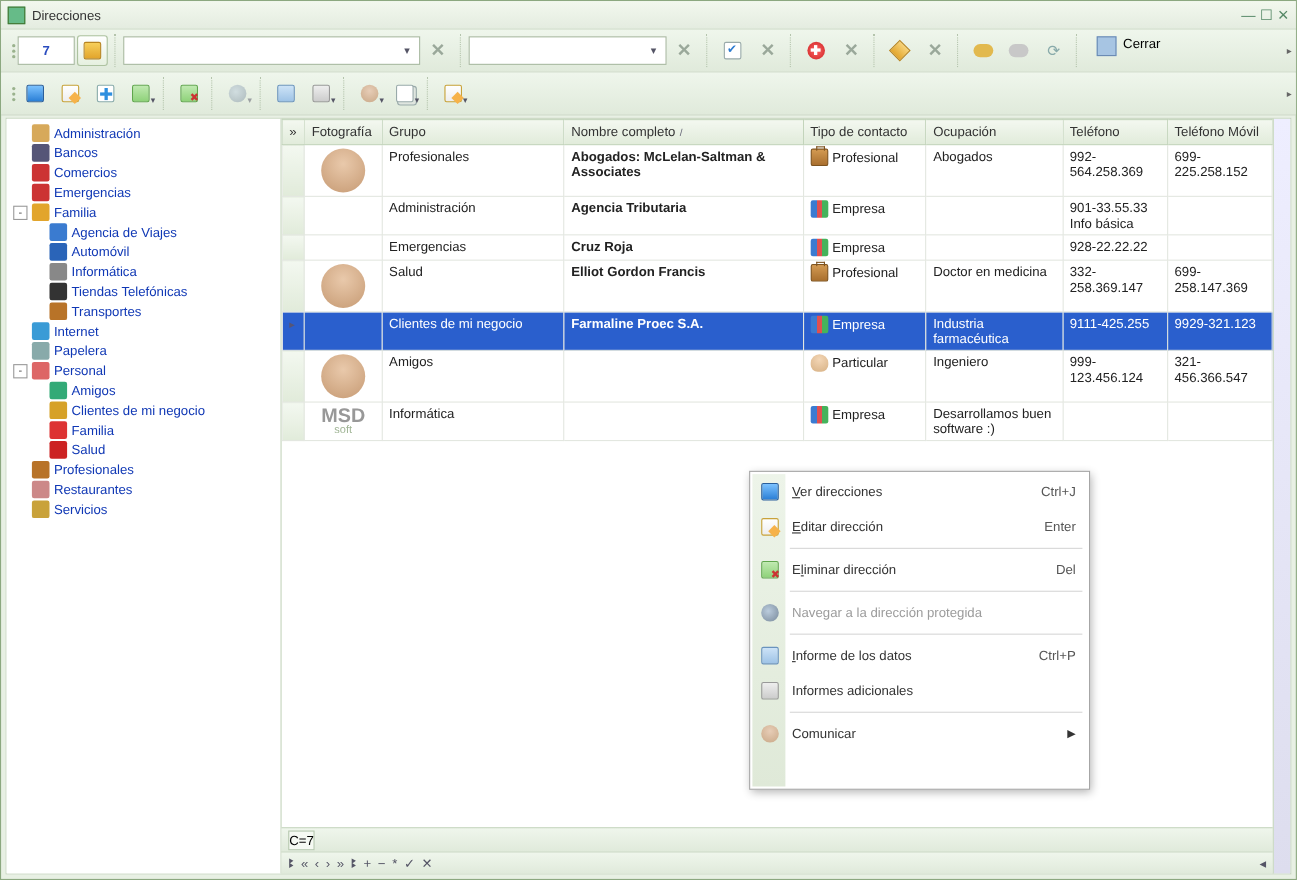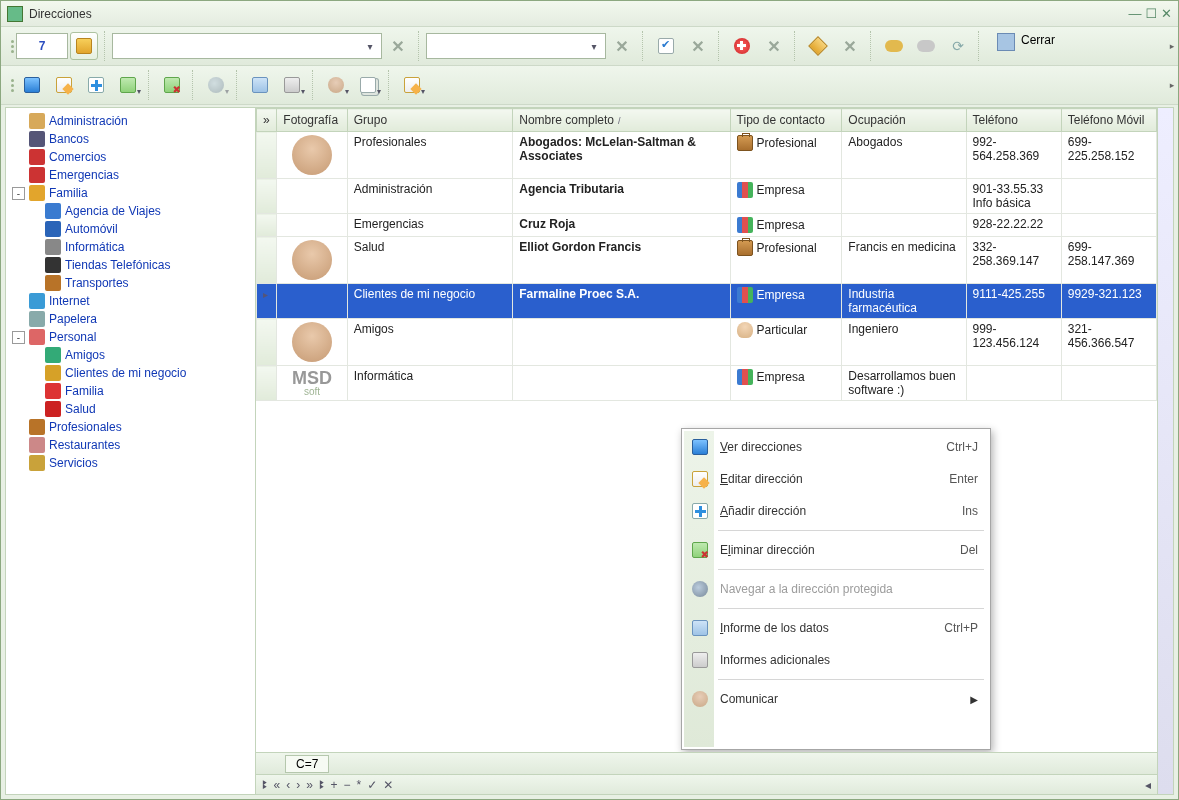--- a/index.html
+++ b/index.html
@@ -32,21 +32,21 @@
   .grid-wrap { flex:1; display:flex; flex-direction:column; min-width:0; }
   .grid { flex:1; overflow:auto; position:relative;}
   table.g { border-collapse:collapse; width:100%; }
   table.g th { background:linear-gradient(#f3f8f0,#e1ebda); border:1px solid #c3d4bb; padding:4px 6px; text-align:left; font-weight:normal; color:#333; height:22px; position:sticky; top:0;}
   table.g td { border:1px solid #e3e7e0; padding:3px 6px; vertical-align:top; color:#222; }
   tr.sel td { background:#2a5fcd; color:#fff; }
   .rowhead { width:12px; background:linear-gradient(#f3f8f0,#e1ebda); border:1px solid #c3d4bb;}
   .photo { width:40px; height:40px; border-radius:3px; display:block; margin:auto; }
   .tipo { display:flex; align-items:center; gap:4px;}
   .statusbar { height:22px; display:flex; align-items:center; padding:0 6px; border-top:1px solid #c3d4bb; background:linear-gradient(#eff6ec,#e0eadb);}
-  .status-box { border:1px solid #b5c7ad; padding:1px 10px; background:#f6faf3;margin-left:23px;}
+  .status-box { border:1px solid #b5c7ad; padding:1px 0; background:#f6faf3;}
   .navbar { height:20px; display:flex; align-items:center; padding:0 6px; gap:6px; background:linear-gradient(#eff6ec,#e0eadb); border-top:1px solid #c3d4bb; color:#556; font-size:11px;}
   .navbar span { cursor:pointer;}
 
   .context-menu { position:absolute; left:425px; top:320px; width:310px; background:#fff; border:1px solid #a6a6a6; box-shadow:2px 3px 8px rgba(0,0,0,.3); z-index:100; padding:2px;}
   .cm-iconcol { position:absolute; left:2px; top:2px; bottom:2px; width:30px; background:linear-gradient(#edf4e9,#dfe9d8);}
   .cm-item { display:flex; align-items:center; height:32px; padding-left:36px; padding-right:10px; cursor:pointer; position:relative;}
   .cm-item.disabled { color:#9c9c9c; cursor:default;}
   .cm-item .cmi { position:absolute; left:6px; width:20px; height:20px; display:flex; align-items:center; justify-content:center;}
   .cm-item .cml { flex:1; color:#333;}
   .cm-item.disabled .cml { color:#9c9c9c;}
@@ -437,21 +437,21 @@
                   <div class="photo face"></div>
                 </td>
                 <td>Salud</td>
                 <td><b>Elliot Gordon Francis</b></td>
                 <td>
                   <span class="tipo">
                     <span class="ic ic-briefcase"></span>
                     <span>Profesional</span>
                   </span>
                 </td>
-                <td>Francis en medicina</td>
+                <td>Doctor en medicina</td>
                 <td>332-258.369.147</td>
                 <td>699-258.147.369</td>
               </tr>
               <tr class="sel">
                 <td class="rowhead"><span class="grid-indicator">▸</span></td>
                 <td></td>
                 <td>Clientes de mi negocio</td>
                 <td><b>Farmaline Proec S.A.</b></td>
                 <td>
                   <span class="tipo">
@@ -508,27 +508,20 @@
               </span>
               <span class="cml"><span class="u">V</span>er direcciones</span>
               <span class="cms">Ctrl+J</span>
             </div>
             <div class="cm-item">
               <span class="cmi">
                 <span class="ic ic-edit"></span>
               </span>
               <span class="cml"><span class="u">E</span>ditar dirección</span>
               <span class="cms">Enter</span>
-            </div>
-            <div class="cm-item">
-              <span class="cmi">
-                <span class="ic ic-add"></span>
-              </span>
-              <span class="cml"><span class="u">A</span>ñadir dirección</span>
-              <span class="cms">Ins</span>
             </div>
             <div class="cm-sep"></div>
             <div class="cm-item">
               <span class="cmi">
                 <span class="ic ic-folderx"></span>
               </span>
               <span class="cml">E<span class="u">l</span>iminar dirección</span>
               <span class="cms">Del</span>
             </div>
             <div class="cm-sep"></div>

